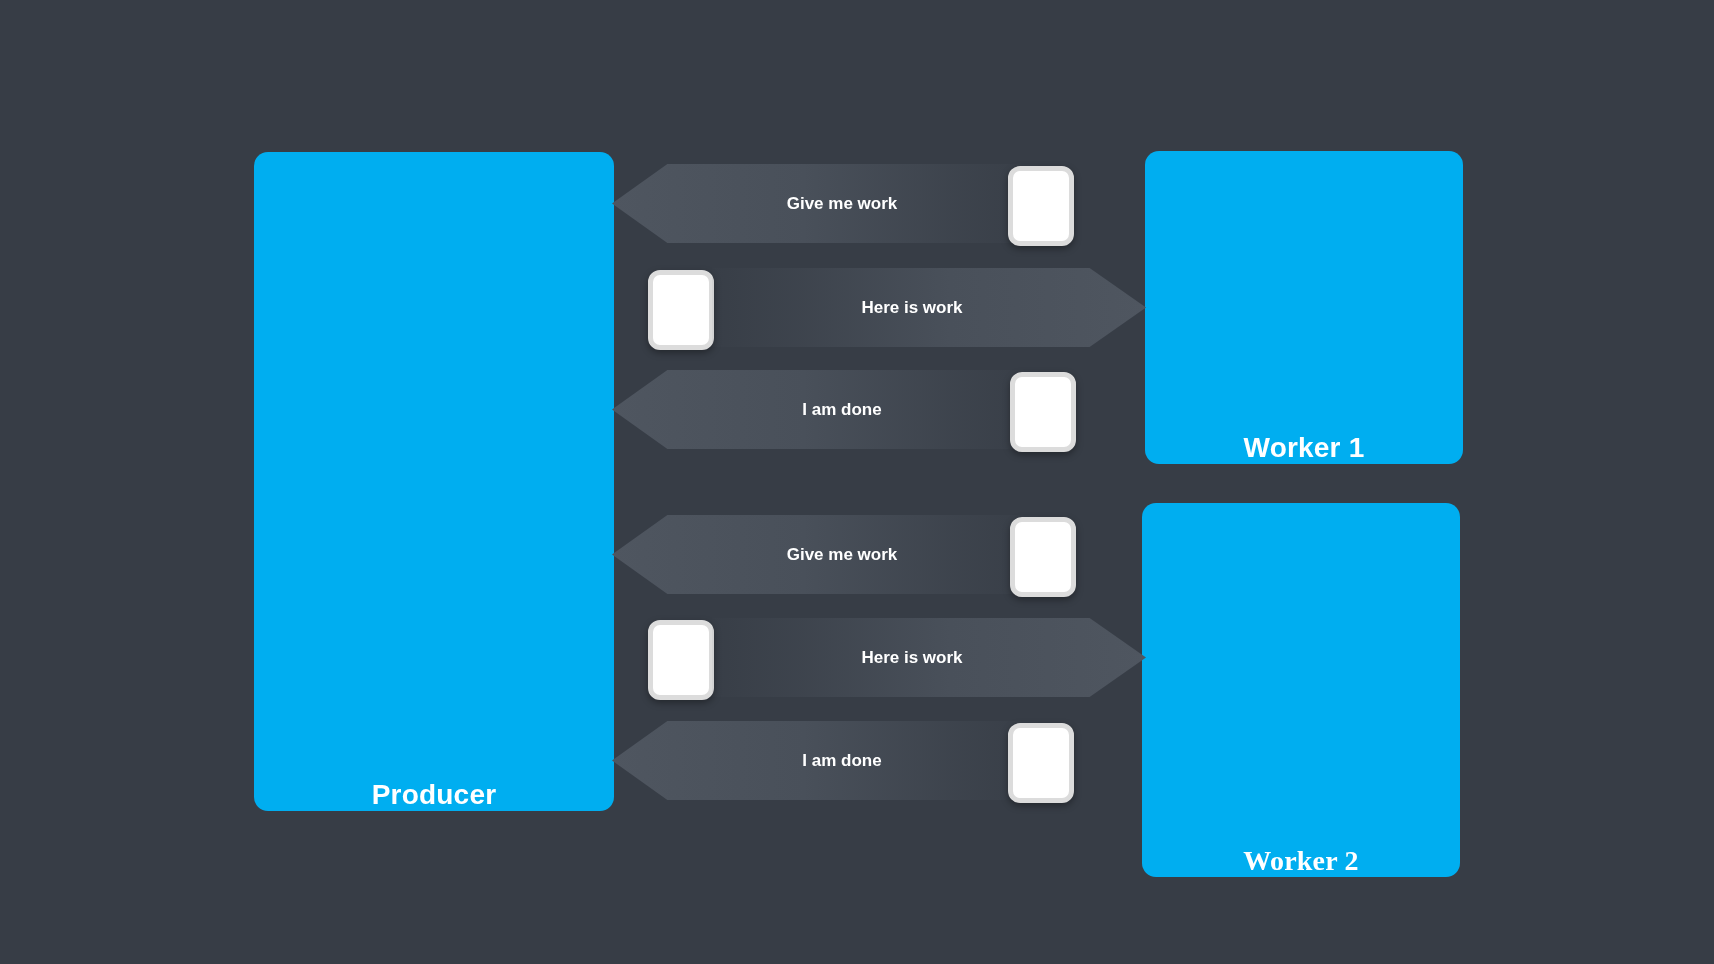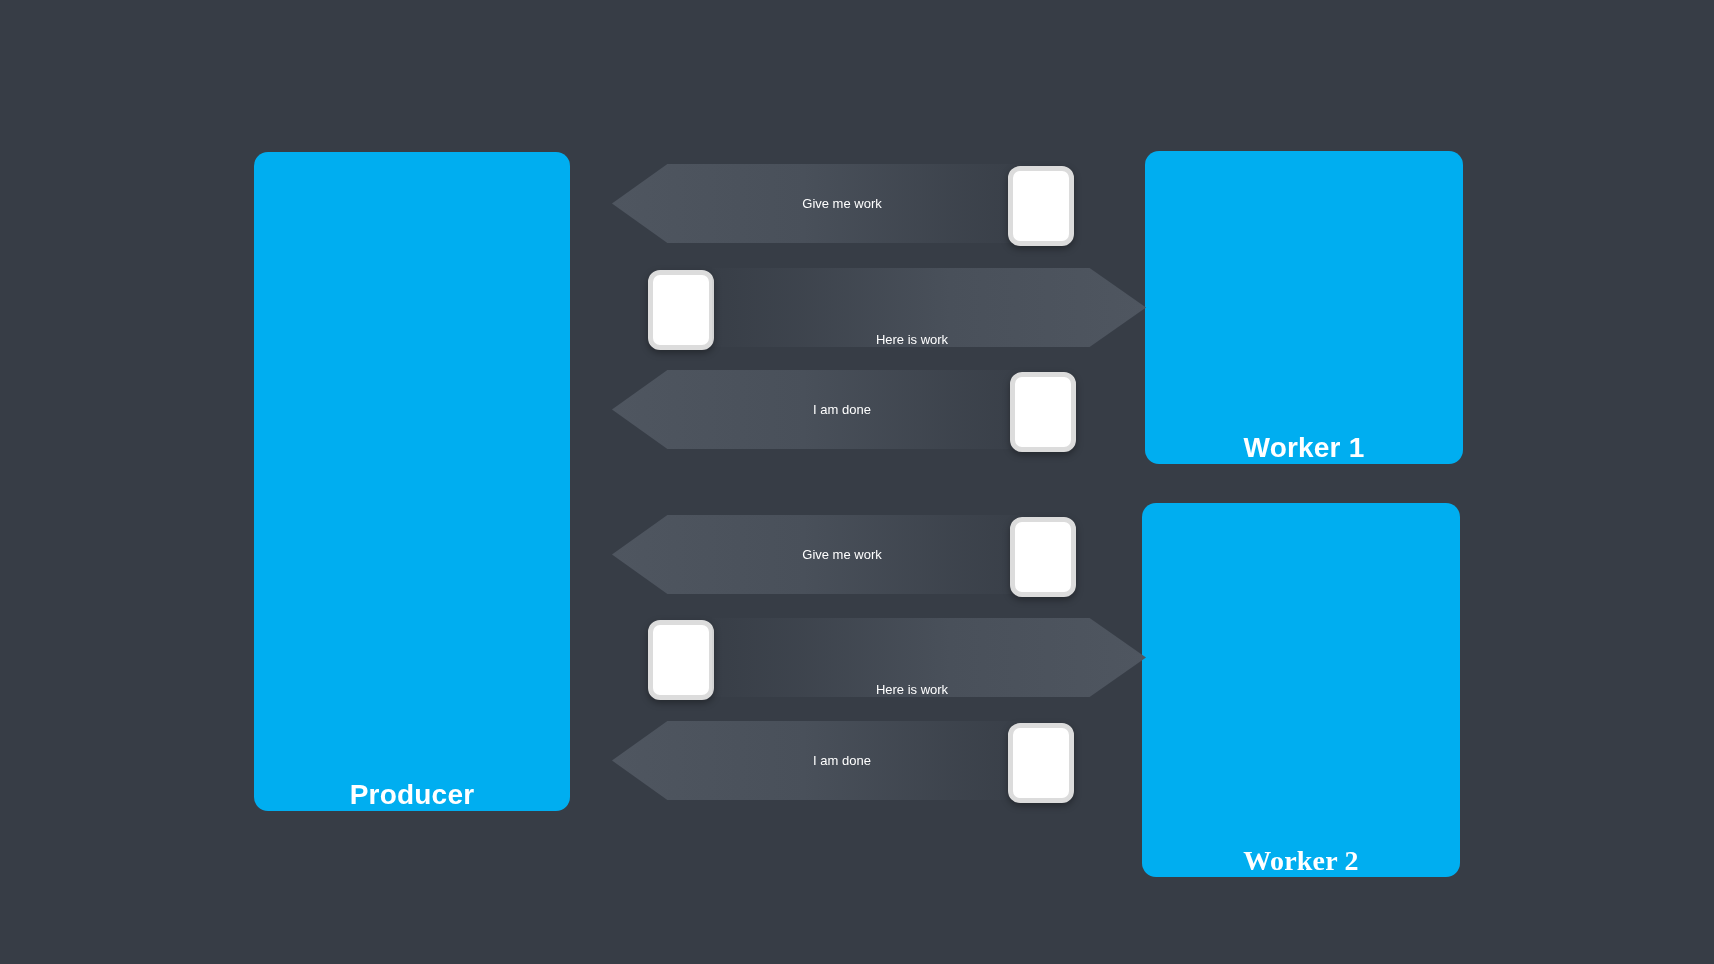--- a/index.html
+++ b/index.html
@@ -25,51 +25,50 @@
     background: #00AEF0;
     border-radius: 14px;
     color: #ffffff;
     font-weight: bold;
     display: flex;
     align-items: flex-end;
     justify-content: center;
     font-size: 28px;
     letter-spacing: 0.2px;
   }
-  .producer { left: 254px; top: 152px; width: 316px; height: 659px; }
+  .producer { left: 254px; top: 152px; width: 360px; height: 659px; }
   .worker1  { left: 1145px; top: 151px; width: 318px; height: 313px; }
   .worker2  { left: 1142px; top: 503px; width: 318px; height: 374px; font-family: Liberation Serif, serif; }
 
   
   .arrow {
     position: absolute;
     height: 79px;
     display: flex;
     align-items: center;
     justify-content: center;
     color: #ffffff;
-    font-weight: normal;
-    font-size: 13px;
+    font-weight: bold;
+    font-size: 17px;
   }
   .arrow-left {
     left: 612px;
     width: 392px;
     clip-path: polygon(0 50%, 13% 0, 100% 0, 100% 100%, 13% 100%);
     background: linear-gradient(to right,
       #4f5660 0%, #49505a 45%, rgba(73,80,90,0.35) 80%, rgba(73,80,90,0.06) 100%);
     padding-left: 34px;
   }
   .arrow-right {
     left: 712px;
     width: 400px;
     clip-path: polygon(0 0, 87% 0, 100% 50%, 87% 100%, 0 100%);
     background: linear-gradient(to left,
       #4f5660 0%, #49505a 45%, rgba(73,80,90,0.35) 80%, rgba(73,80,90,0.06) 100%);
     padding-right: 34px;
-    align-items: flex-end;
   }
   .row1 { top: 164px; }
   .row2 { top: 268px; }
   .row3 { top: 370px; }
   .row4 { top: 515px; }
   .row5 { top: 618px; }
   .row6 { top: 721px; }
 
   
   .envelope {

